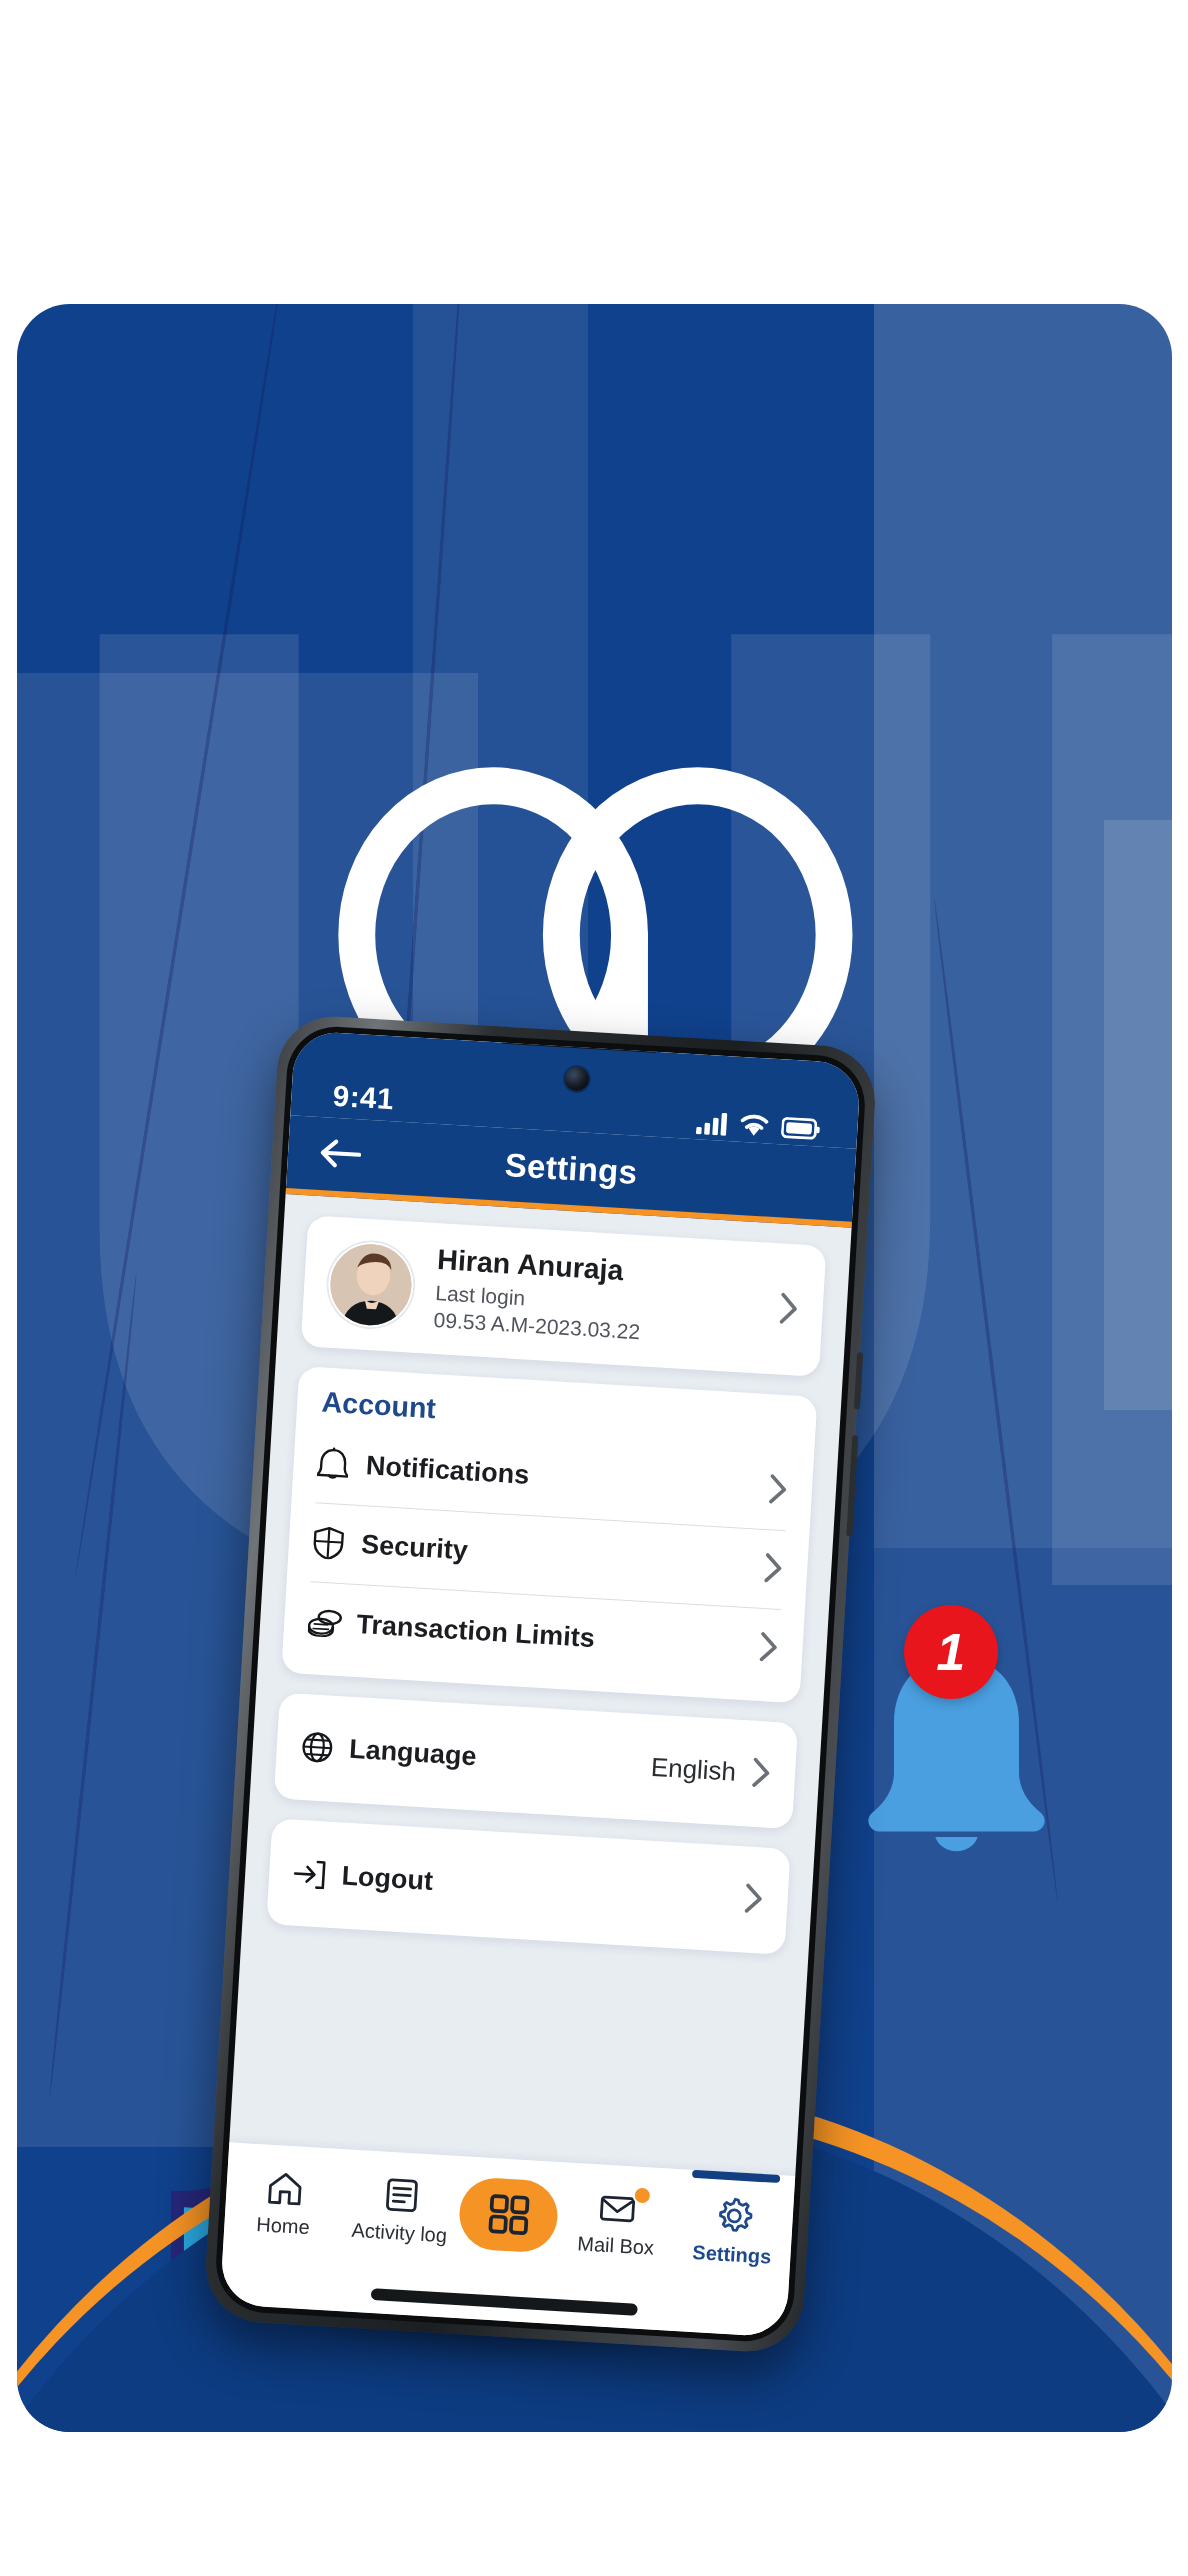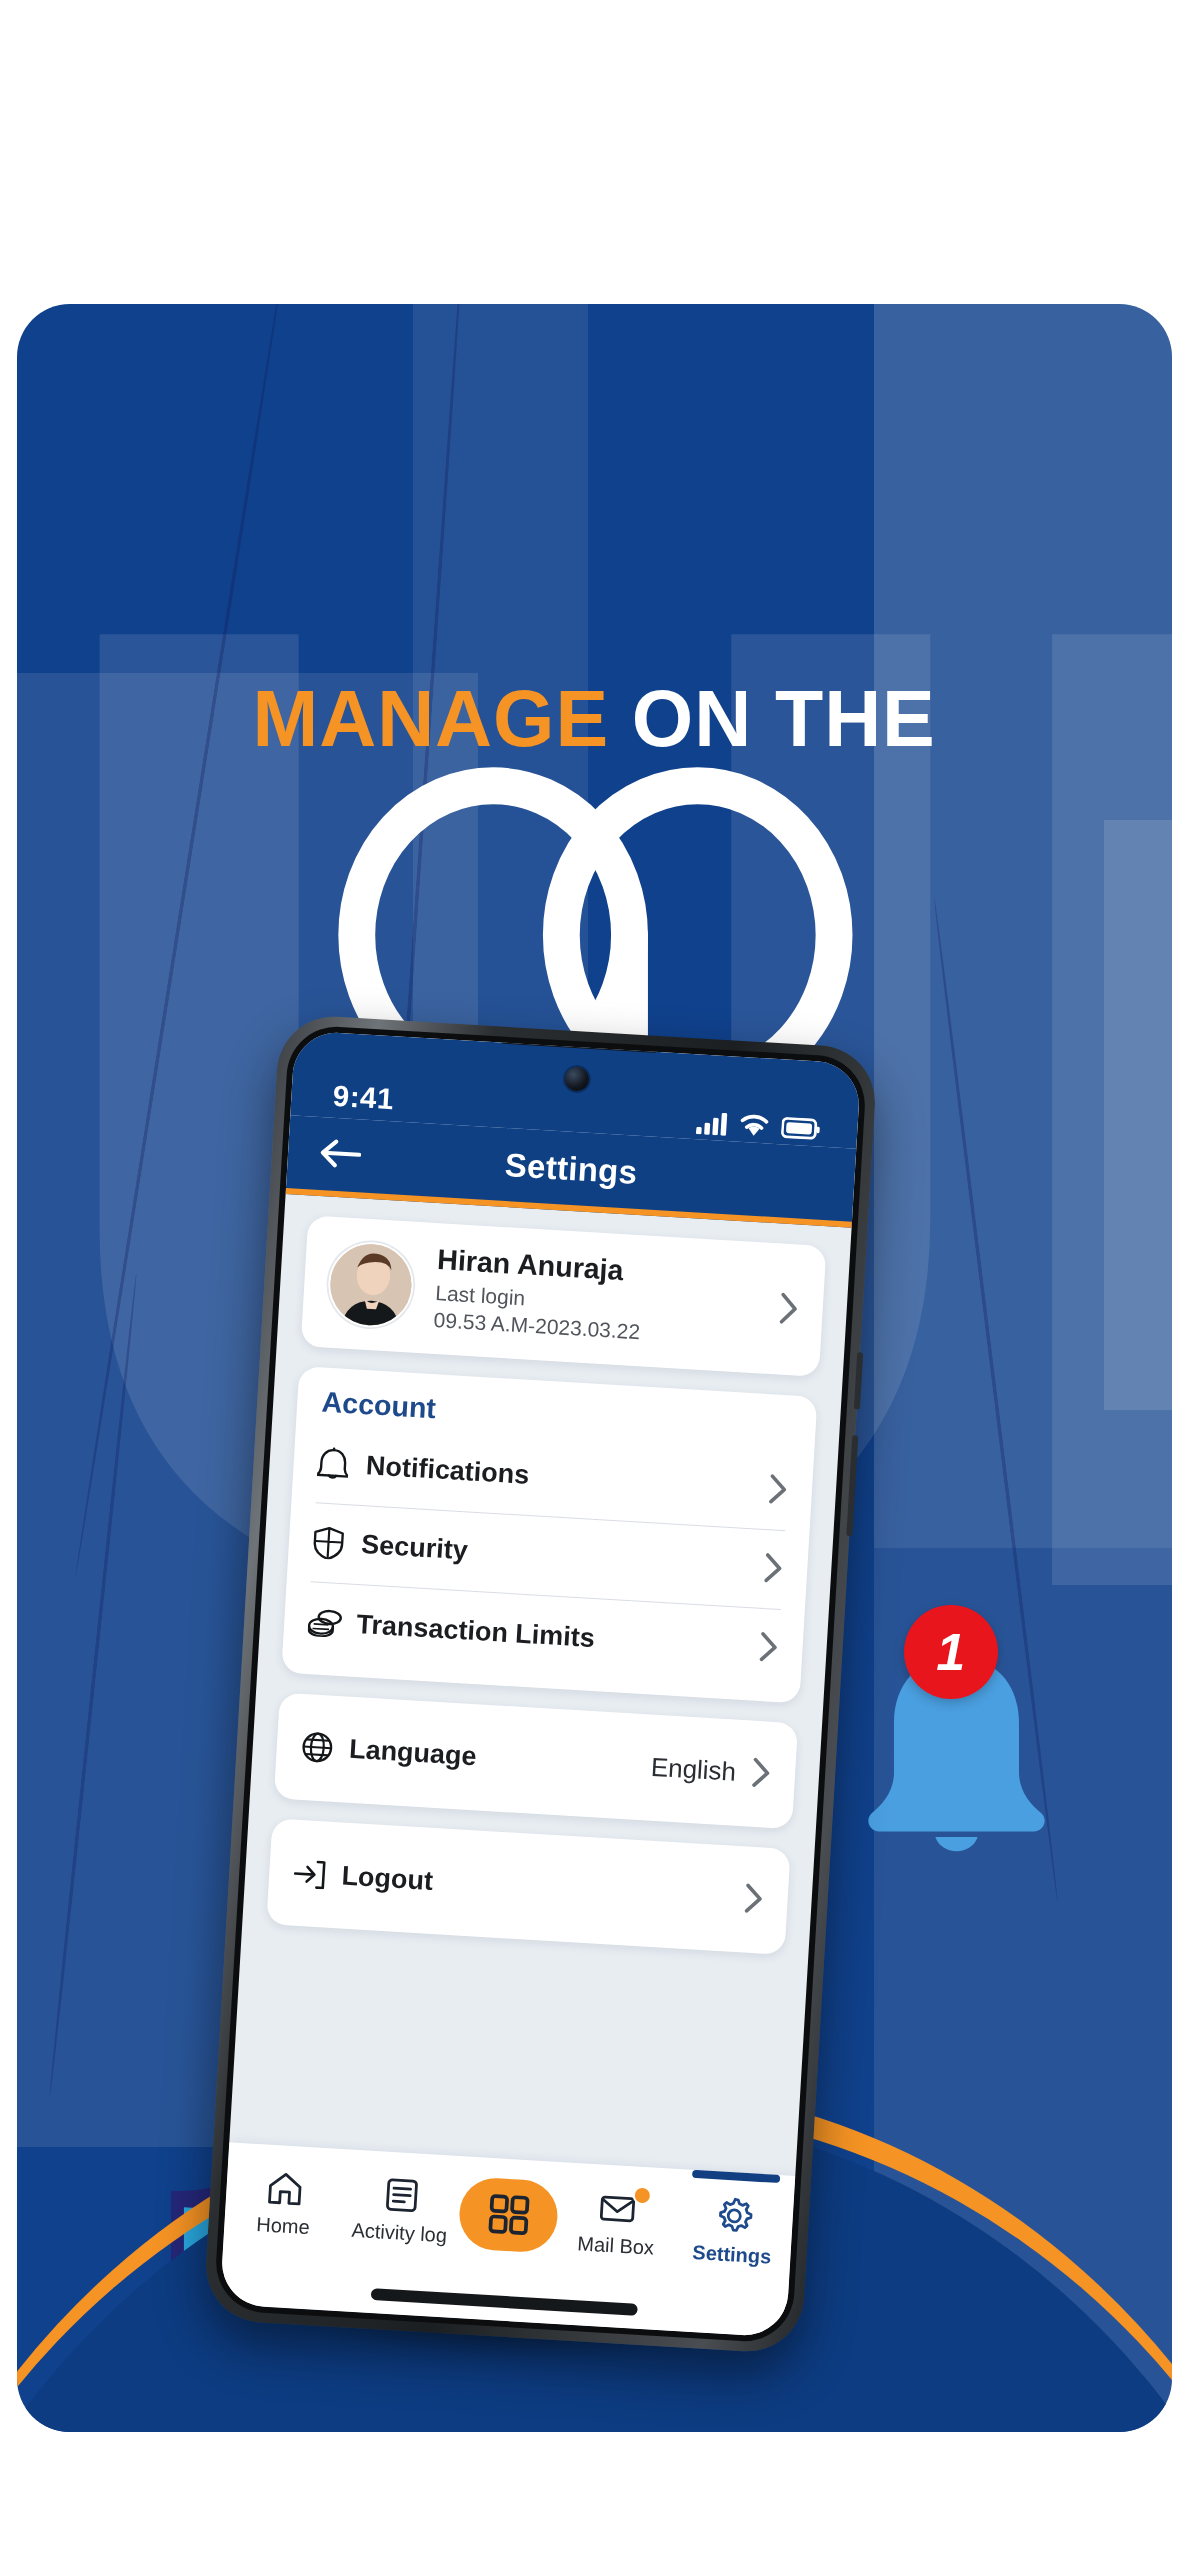--- a/index.html
+++ b/index.html
@@ -223,24 +223,20 @@
     <div class="panel p-right2"></div>
     <div class="panel p-far"></div>
 
     <div class="watermark">UB</div>
 
     <div class="stroke s1"></div>
     <div class="stroke s2"></div>
     <div class="stroke s3"></div>
     <div class="stroke s4"></div>
 
-    <div class="headline">
-      <span class="accent">MANAGE</span>
-      <span class="plain">ON THE</span>
-    </div>
 
     <svg class="gosvg" viewBox="0 0 600 560">
       <g fill="none" stroke="#ffffff" stroke-width="40" stroke-linecap="round">
         <ellipse cx="190" cy="190" rx="148" ry="162"></ellipse>
         <ellipse cx="412" cy="190" rx="148" ry="162"></ellipse>
         <path d="M338 190 L338 400 C338 498 266 540 196 520 C160 510 136 486 126 462"></path>
       </g>
     </svg>
 
     <svg class="bell-ill" viewBox="0 0 210 240">

